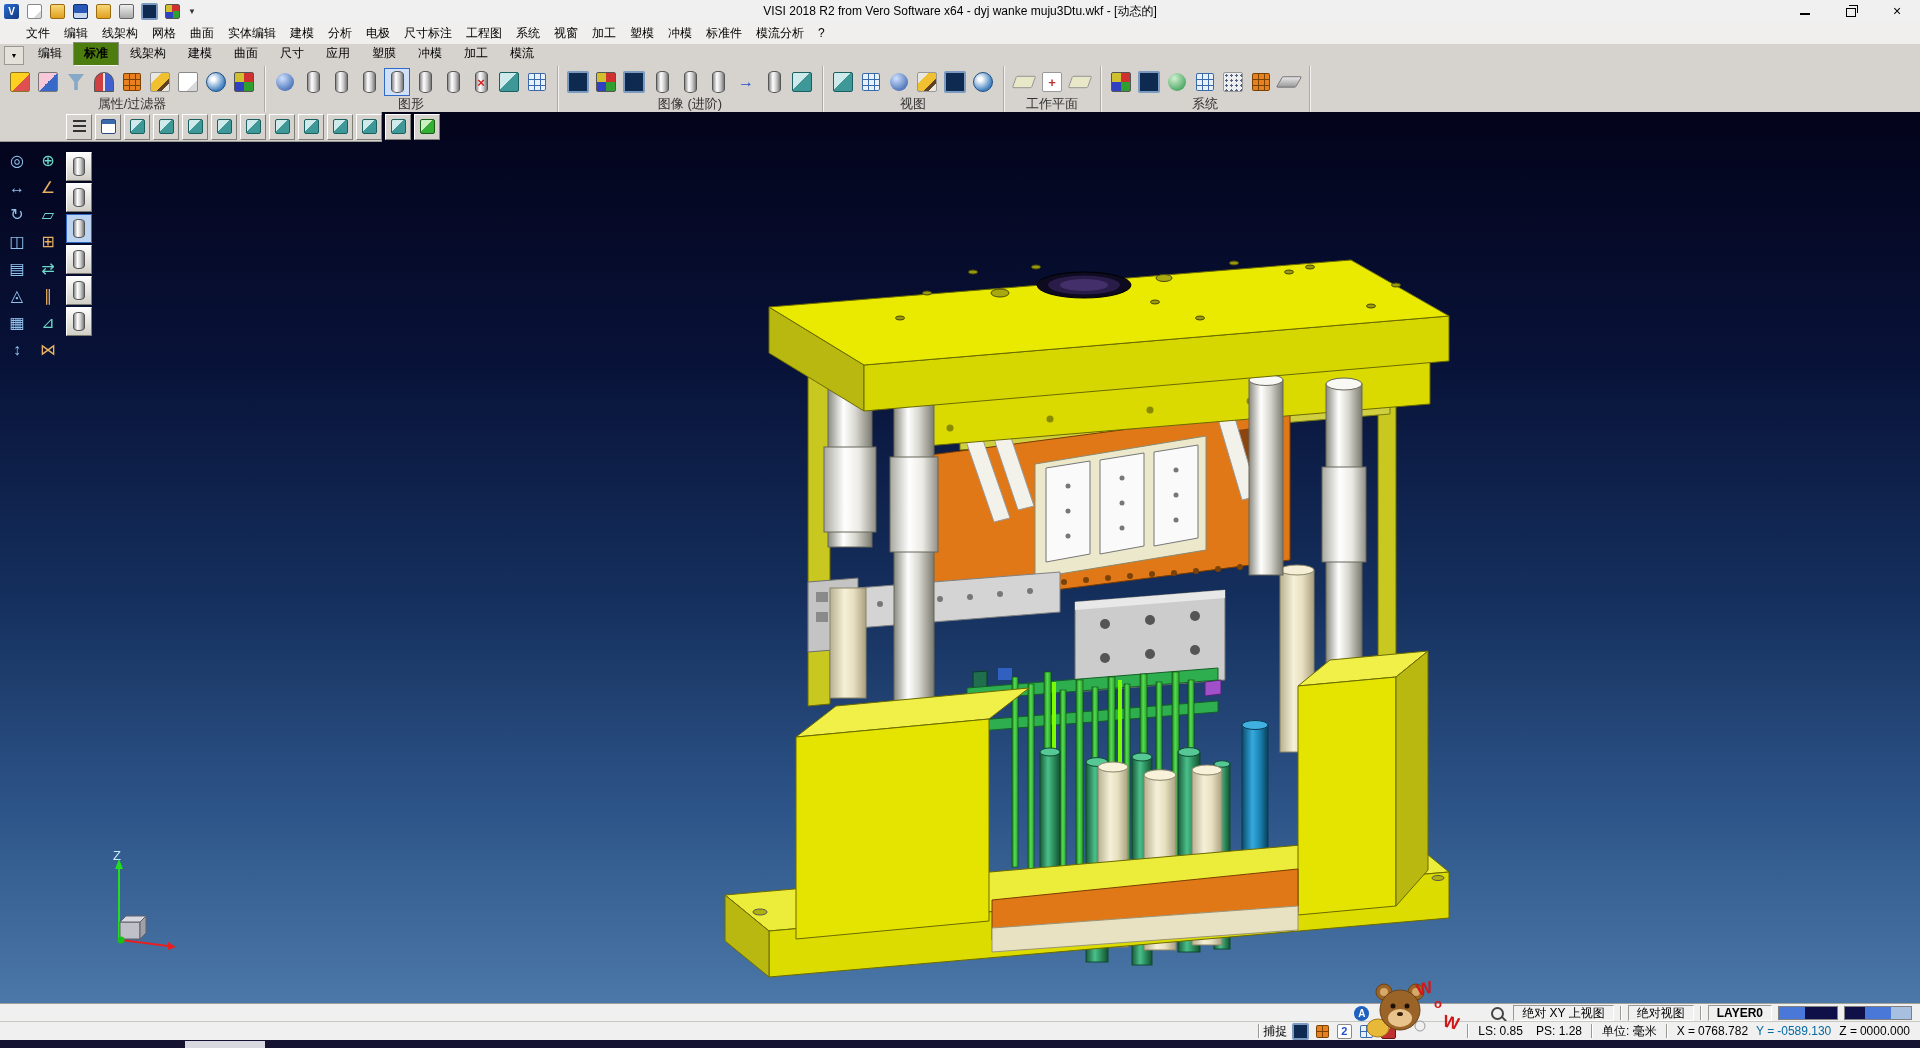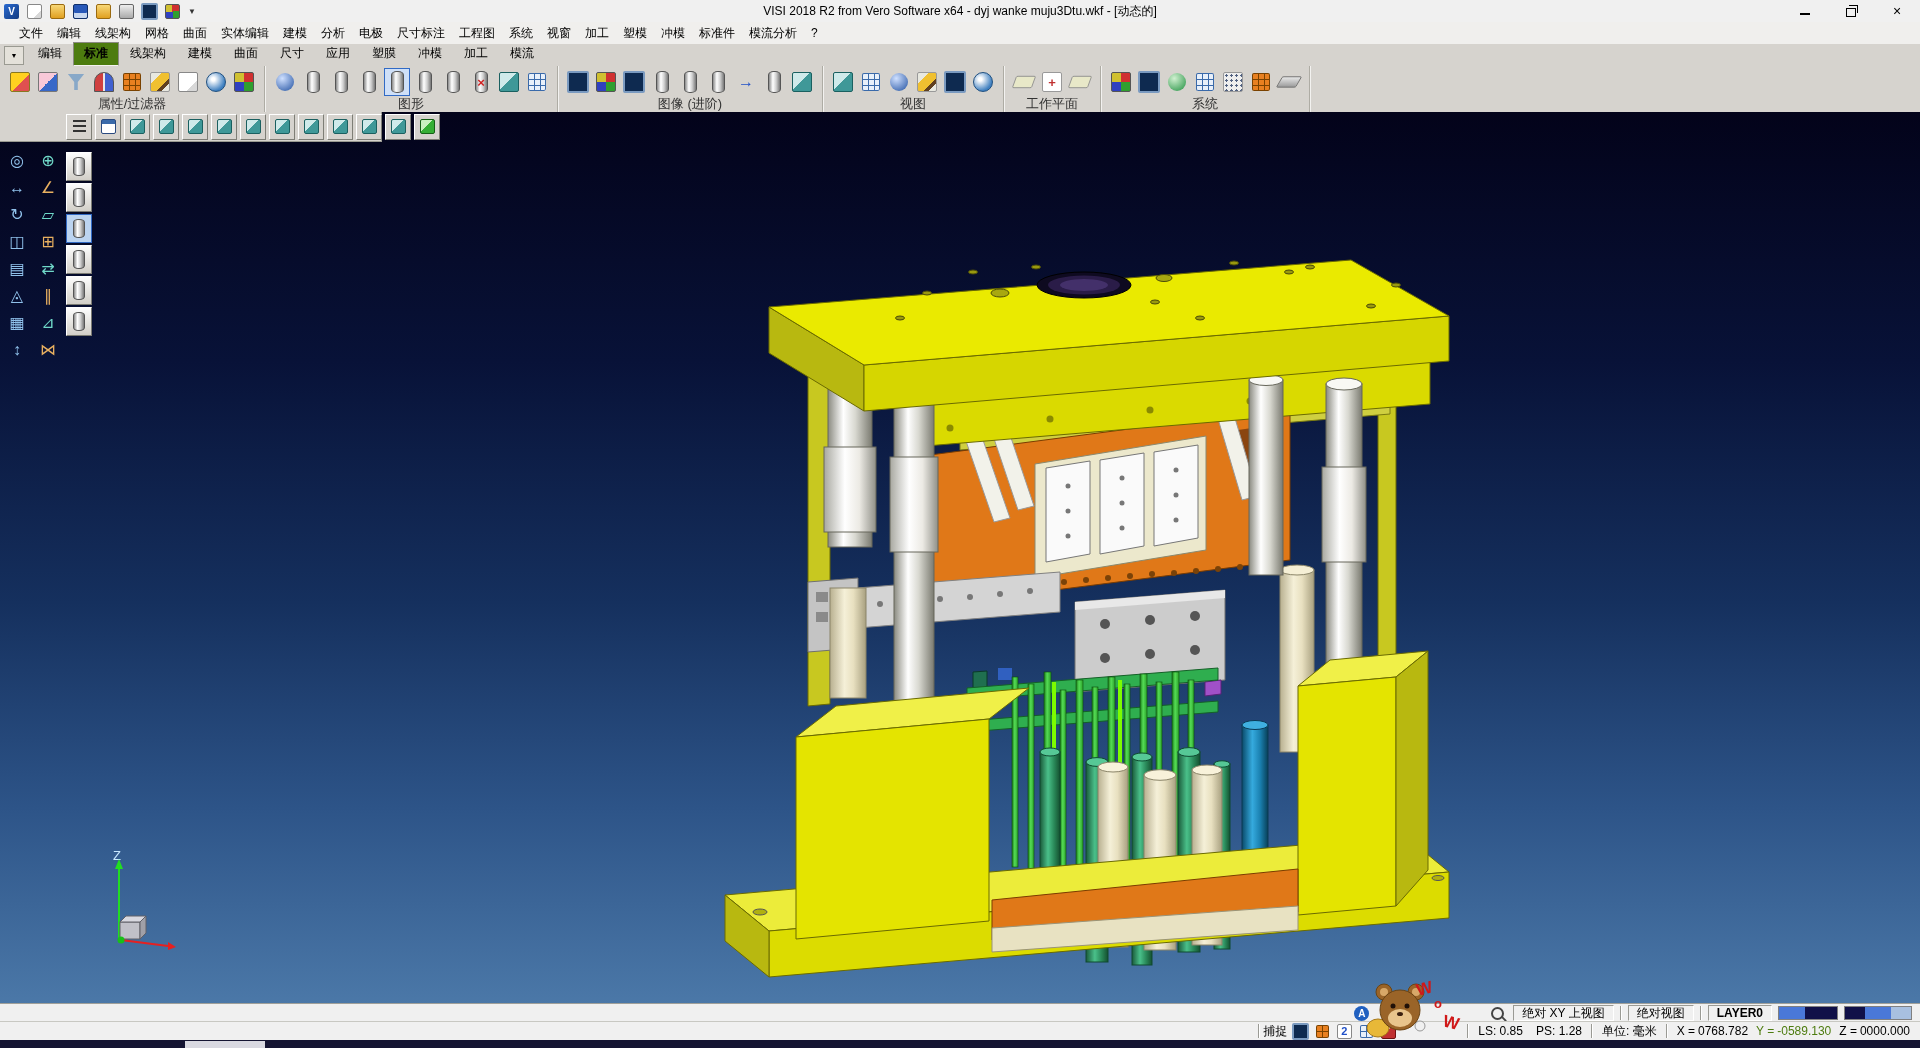--- a/index.html
+++ b/index.html
@@ -15,21 +15,21 @@
   #qa-caret{font-size:8px;padding:0 6px;color:#333;}
   #window-title{position:absolute;left:50%;transform:translateX(-50%);white-space:nowrap;color:#000;}
   #win-controls{position:absolute;right:0;top:0;display:flex;height:22px;}
   .wbtn{width:46px;height:22px;display:flex;align-items:center;justify-content:center;}
   .glyph-min{width:10px;border-bottom:2px solid #000;margin-top:6px;}
   .glyph-restore{width:8px;height:7px;border:1px solid #000;position:relative;margin-top:2px;}
   .glyph-restore::before{content:"";position:absolute;left:2px;top:-4px;width:8px;height:7px;border:1px solid #000;border-left:none;border-bottom:none;}
   .glyph-close{font-size:14px;line-height:1;}
 
   
-  #menubar{position:absolute;left:0;top:22px;right:0;height:22px;background:#f0efed;display:flex;align-items:center;padding-left:12px;}
+  #menubar{position:absolute;left:0;top:22px;right:0;height:22px;background:#f0efed;display:flex;align-items:center;padding-left:19px;}
   .menu-item{padding:2px 7px;white-space:nowrap;}
 
   
   #tabbar{position:absolute;left:0;top:44px;right:0;height:22px;background:#d6d3ce;display:flex;align-items:flex-end;padding-left:4px;border-bottom:1px solid #b8b5ae;}
   #tab-caret{width:18px;height:17px;border:1px solid #9a9a92;background:#e4e1da;display:flex;align-items:center;justify-content:center;font-size:7px;margin:0 3px 1px 0;}
   .tab{padding:2px 10px 3px 10px;border:1px solid transparent;white-space:nowrap;}
   .tab.active{background:#4d7c0f;border-color:#8a8a82;border-bottom-color:#f4f3f0;font-weight:bold;}
 
   
   #ribbon{position:absolute;left:0;top:66px;right:0;height:46px;background:#d6d3ce;border-bottom:1px solid #96958e;display:flex;}
@@ -103,21 +103,21 @@
   .sfield{border:1px solid;border-color:#9a9a94 #fff #fff #9a9a94;padding:0 8px;height:14px;line-height:14px;white-space:nowrap;background:#f0f0f0;}
   .layer-label{font-weight:bold;}
   #badge-a{width:15px;height:15px;border-radius:50%;background:#2060c0;color:#fff;font-size:10px;font-weight:bold;display:flex;align-items:center;justify-content:center;margin-right:116px;}
   .mag{width:9px;height:9px;border:2px solid #444;border-radius:50%;position:relative;display:inline-block;margin-right:3px;}
   .mag::after{content:"";position:absolute;width:6px;height:2px;background:#444;transform:rotate(45deg);right:-5px;bottom:-2px;}
   .lbar{height:12px;border:1px solid #808080;}
   #lbar1{width:58px;background:linear-gradient(90deg,#4a78d8 0 45%,#101048 45%);}
   #lbar2{width:66px;background:linear-gradient(90deg,#101048 0 30%,#4a78d8 30% 70%,#a8c0e0 70%);}
   .ssep{width:0;height:14px;border-left:1px solid #9a9a94;border-right:1px solid #fff;}
   #snap-cluster{display:flex;align-items:center;gap:3px;margin-right:64px;}
-  .k-red{color:#4d7c0f;}
+  .k-red{color:#0369a1;}
   .coord{white-space:nowrap;padding:0 4px;}
   .coord .lab{margin-right:3px;}
 
   
   #taskbar-strip{position:absolute;left:0;right:0;bottom:0;height:8px;background:#141432;z-index:6;}
   #taskbar-strip .seg{position:absolute;left:185px;top:1px;width:80px;height:7px;background:#d8d8e0;}
 
   
   #mascot{position:absolute;left:1362px;top:976px;width:118px;height:66px;z-index:9;}
 </style>

